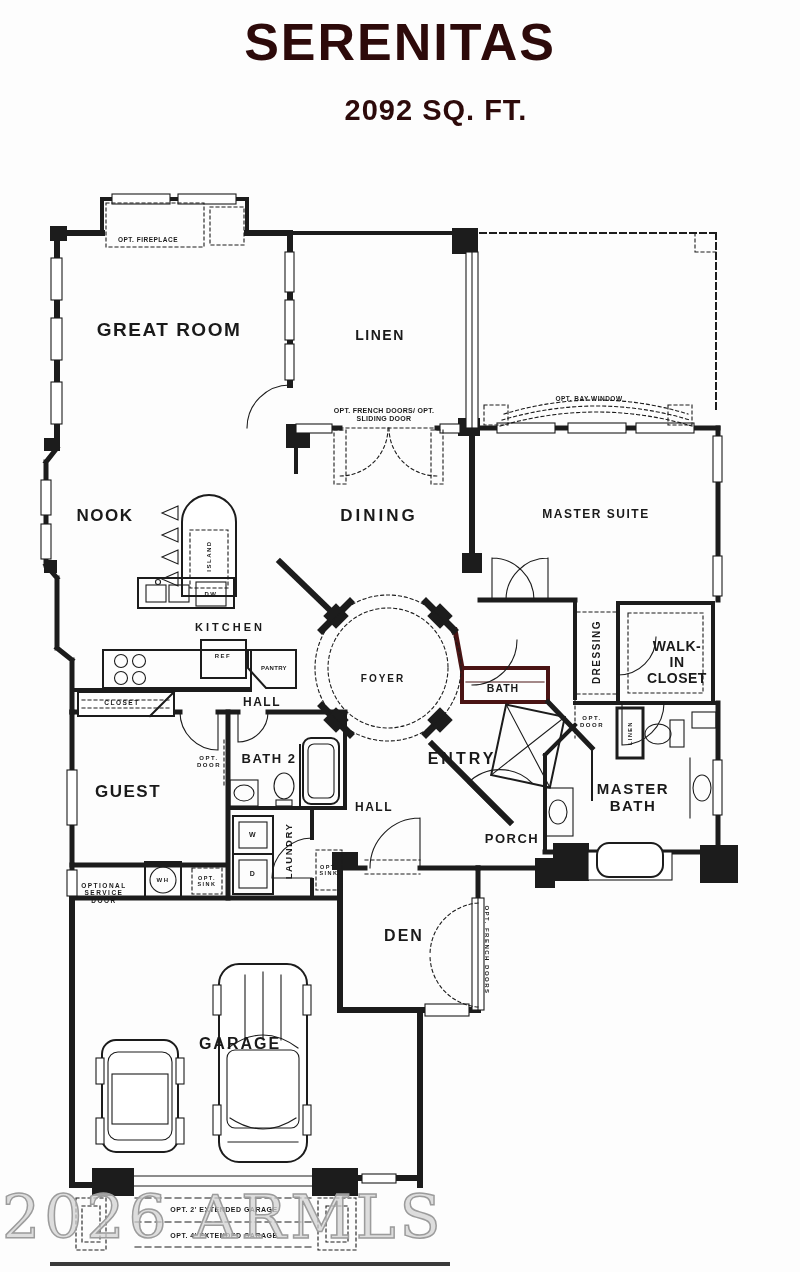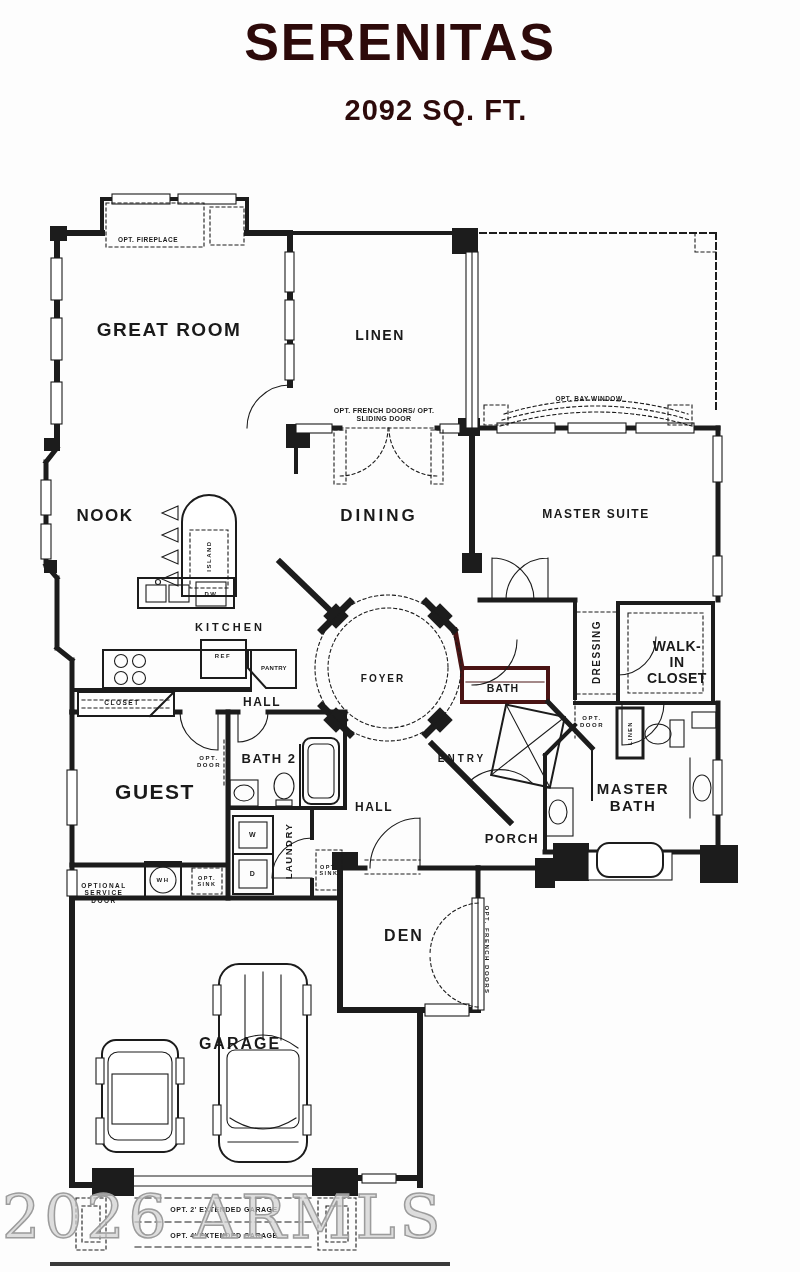--- a/index.html
+++ b/index.html
@@ -295,23 +295,23 @@
   <div class="lbl" style="left:380px;top:335px;font-size:14px">LINEN</div>
   <div class="lbl" style="left:105px;top:516px;font-size:17px">NOOK</div>
   <div class="lbl" style="left:379px;top:516px;font-size:17px;letter-spacing:3px">DINING</div>
   <div class="lbl wrap" style="left:596px;top:515px;font-size:12px;width:120px">MASTER SUITE</div>
   <div class="lbl" style="left:230px;top:627px;font-size:11px;letter-spacing:3px">KITCHEN</div>
   <div class="lbl" style="left:383px;top:679px;font-size:10px;letter-spacing:2px">FOYER</div>
   <div class="lbl" style="left:262px;top:703px;font-size:12px">HALL</div>
   <div class="lbl" style="left:503px;top:688px;font-size:10.5px;letter-spacing:1px">BATH</div>
   <div class="lbl vert" style="left:597px;top:652px;font-size:10px">DRESSING</div>
   <div class="lbl wrap" style="left:677px;top:662px;font-size:14px;width:62px;letter-spacing:0.5px">WALK-IN CLOSET</div>
-  <div class="lbl" style="left:155px;top:792px;font-size:21px">GUEST</div>
+  <div class="lbl" style="left:128px;top:792px;font-size:17px">GUEST</div>
   <div class="lbl" style="left:269px;top:759px;font-size:13px">BATH 2</div>
-  <div class="lbl" style="left:462px;top:759px;font-size:10px;letter-spacing:3px">ENTRY</div>
+  <div class="lbl" style="left:462px;top:759px;font-size:16px;letter-spacing:3px">ENTRY</div>
   <div class="lbl" style="left:374px;top:808px;font-size:12px">HALL</div>
   <div class="lbl vert" style="left:289px;top:851px;font-size:9.5px">LAUNDRY</div>
   <div class="lbl" style="left:512px;top:839px;font-size:13px">PORCH</div>
   <div class="lbl wrap" style="left:633px;top:797px;font-size:15px;width:110px">MASTER BATH</div>
   <div class="lbl" style="left:404px;top:936px;font-size:16px;letter-spacing:2px">DEN</div>
   <div class="lbl" style="left:240px;top:1044px;font-size:16px;letter-spacing:2px">GARAGE</div>
 
   <div class="lbl" style="left:148px;top:240px;font-size:6.5px;letter-spacing:0.5px">OPT. FIREPLACE</div>
   <div class="lbl wrap" style="left:384px;top:415px;font-size:7px;width:104px;letter-spacing:0.3px">OPT. FRENCH DOORS/ OPT. SLIDING DOOR</div>
   <div class="lbl" style="left:589px;top:399px;font-size:6.5px;letter-spacing:0.5px">OPT. BAY WINDOW</div>

